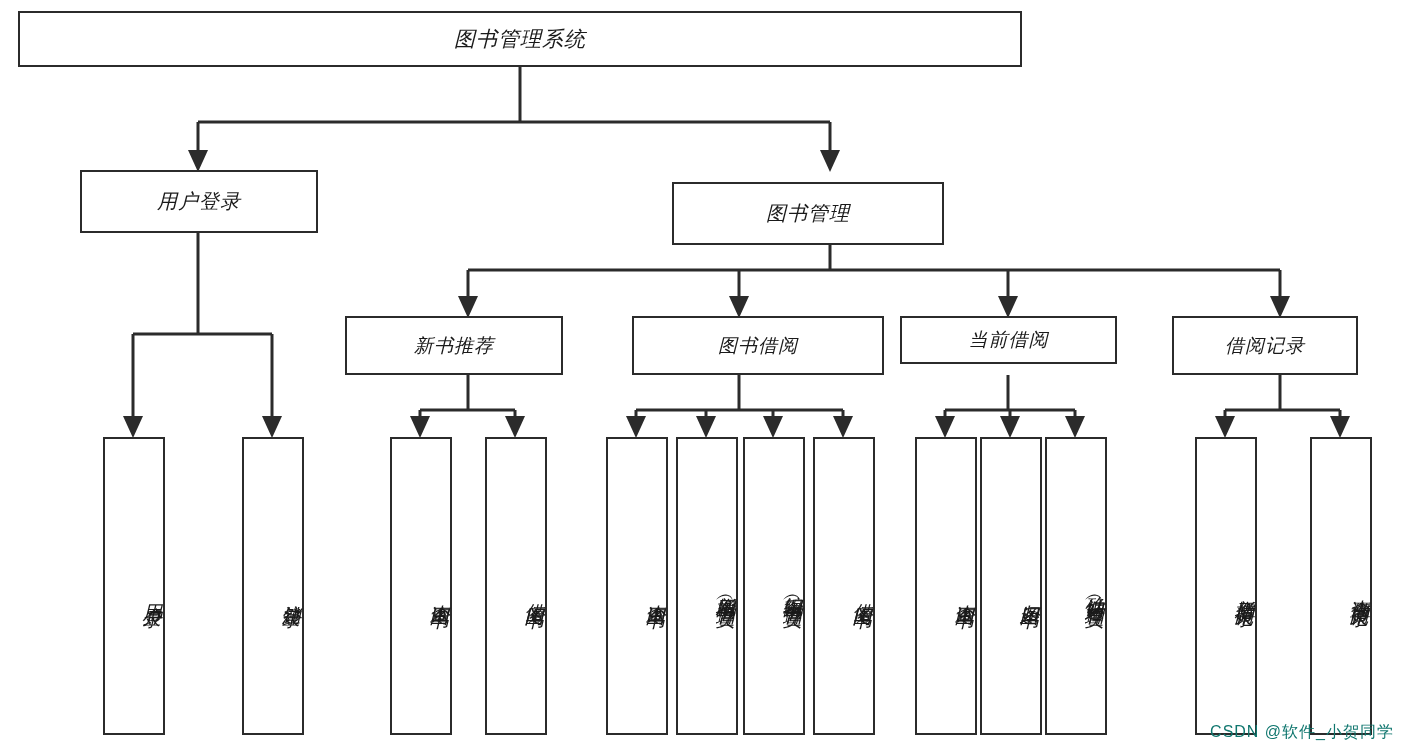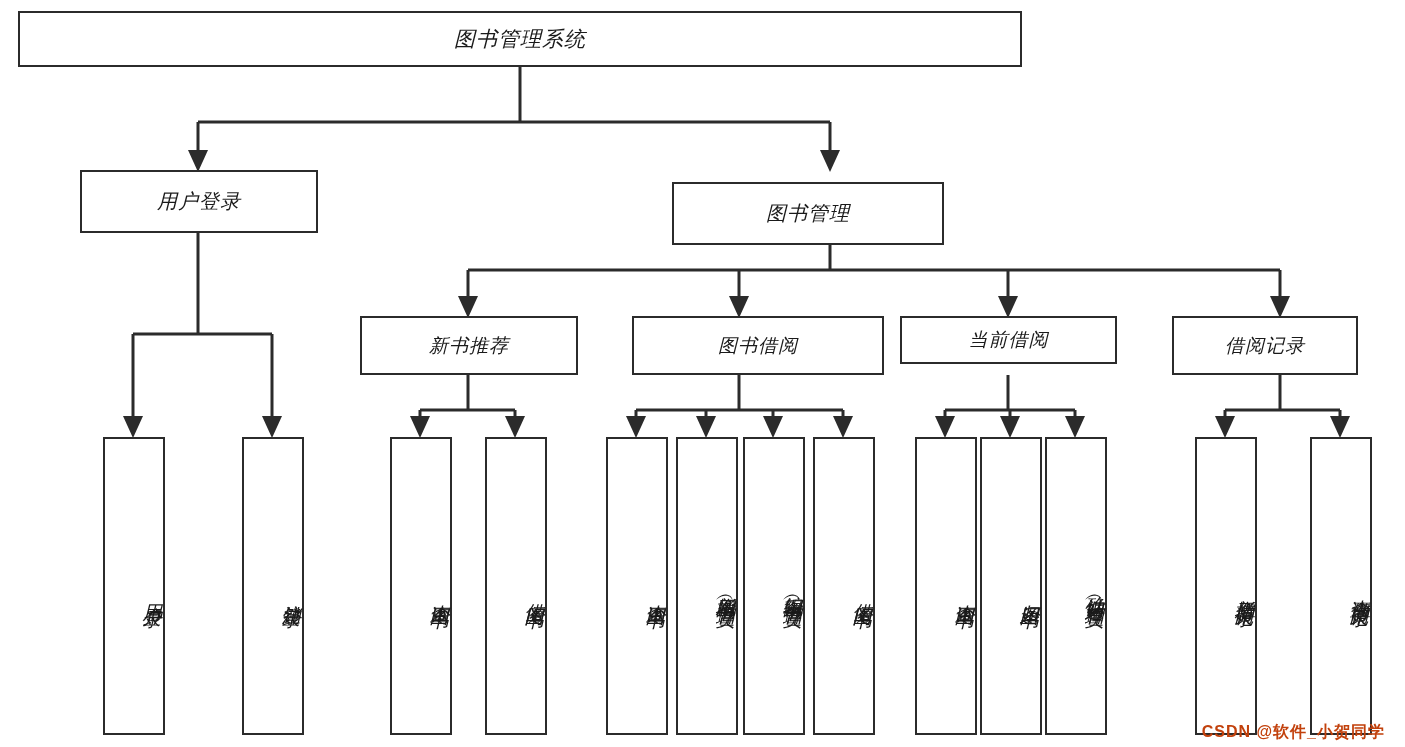--- a/index.html
+++ b/index.html
@@ -31,25 +31,24 @@
     text-orientation:upright;
     align-items:flex-start;
     justify-content:center;
     padding-top:14px;
     line-height:1.18;
     letter-spacing:2px;
   }
   .node.leaf.tall{padding-top:8px;}
   svg#wires{position:absolute;left:0;top:0;width:1405px;height:747px;pointer-events:none;}
   #watermark{
-    position:absolute;right:20px;bottom:4px;
-    font-size:16px;color:#c2410c;
+    position:absolute;right:11px;bottom:4px;
+    font-size:16px;color:#0f766e;
     letter-spacing:1px;
     white-space:nowrap;
-    font-weight:bold;
   }
 </style>
 </head>
 <body>
 
 <div id="canvas">
 
   <svg id="wires" viewBox="0 0 1405 747">
     <g stroke="#2b2b2b" stroke-width="3" fill="none">
 
@@ -115,21 +114,21 @@
       <polygon points="1215,416 1235,416 1225,438"></polygon>
       <polygon points="1330,416 1350,416 1340,438"></polygon>
     </g>
   </svg>
 
   <div class="node root" style="left:18px;top:11px;width:1004px;height:56px;">图书管理系统</div>
 
   <div class="node lvl1" style="left:80px;top:170px;width:238px;height:63px;">用户登录</div>
   <div class="node lvl1" style="left:672px;top:170px;width:272px;height:63px;margin-top:12px;">图书管理</div>
 
-  <div class="node lvl2" style="left:360px;top:316px;width:218px;height:59px;">新书推荐</div>
+  <div class="node lvl2" style="left:345px;top:316px;width:218px;height:59px;">新书推荐</div>
   <div class="node lvl2" style="left:632px;top:316px;width:252px;height:59px;">图书借阅</div>
   <div class="node lvl2" style="left:900px;top:316px;width:217px;height:48px;">当前借阅</div>
   <div class="node lvl2" style="left:1172px;top:316px;width:186px;height:59px;">借阅记录</div>
 
   <div class="node leaf" style="left:103px;top:437px;width:62px;height:298px;">用户登录</div>
   <div class="node leaf" style="left:242px;top:437px;width:62px;height:298px;">注销登录</div>
 
   <div class="node leaf" style="left:390px;top:437px;width:62px;height:298px;">查询图书</div>
   <div class="node leaf" style="left:485px;top:437px;width:62px;height:298px;">借阅图书</div>
 

